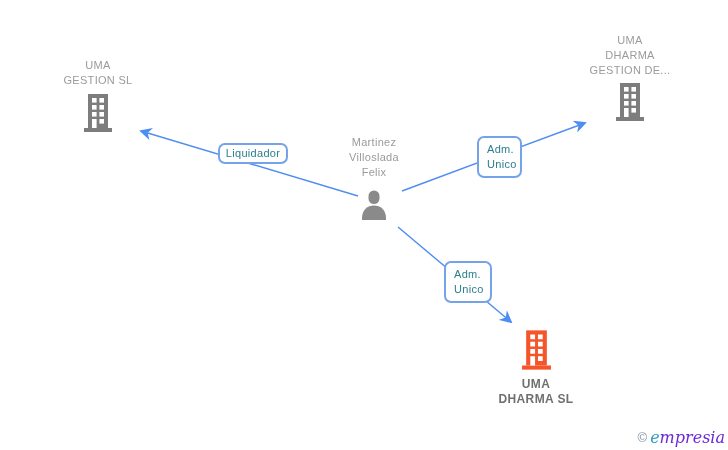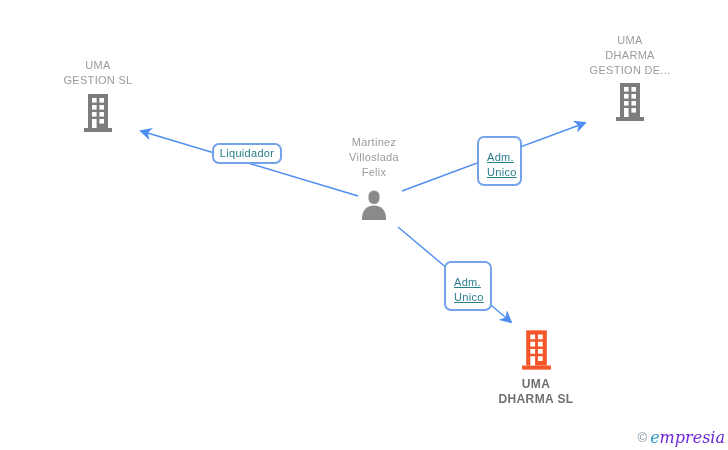--- a/index.html
+++ b/index.html
@@ -50,28 +50,27 @@
     z-index: 2;
     background: #ffffff;
     border: 2px solid #74a3ea;
     border-radius: 7px;
     color: #2a7f8d;
     font-size: 11px;
     letter-spacing: 0.3px;
     box-sizing: border-box;
   }
   .edge-label.single {
-    left: 212px; top: 143px;
+    left: 218px; top: 143px;
     width: 70px; height: 21px;
     line-height: 17px;
     text-align: center;
   }
   .edge-label.multi {
-    padding: 12px 4px 4px 8px;
-    text-decoration: underline;
+    padding: 4px 4px 4px 8px;
   }
   .edge-label.multi .line {
     display: block;
     line-height: 15px;
     white-space: nowrap;
   }
   .edge-label#adm-unico-1 { left: 477px; top: 136px; width: 45px; }
   .edge-label#adm-unico-2 { left: 444px; top: 261px; width: 48px; }
   .watermark {
     position: absolute;

